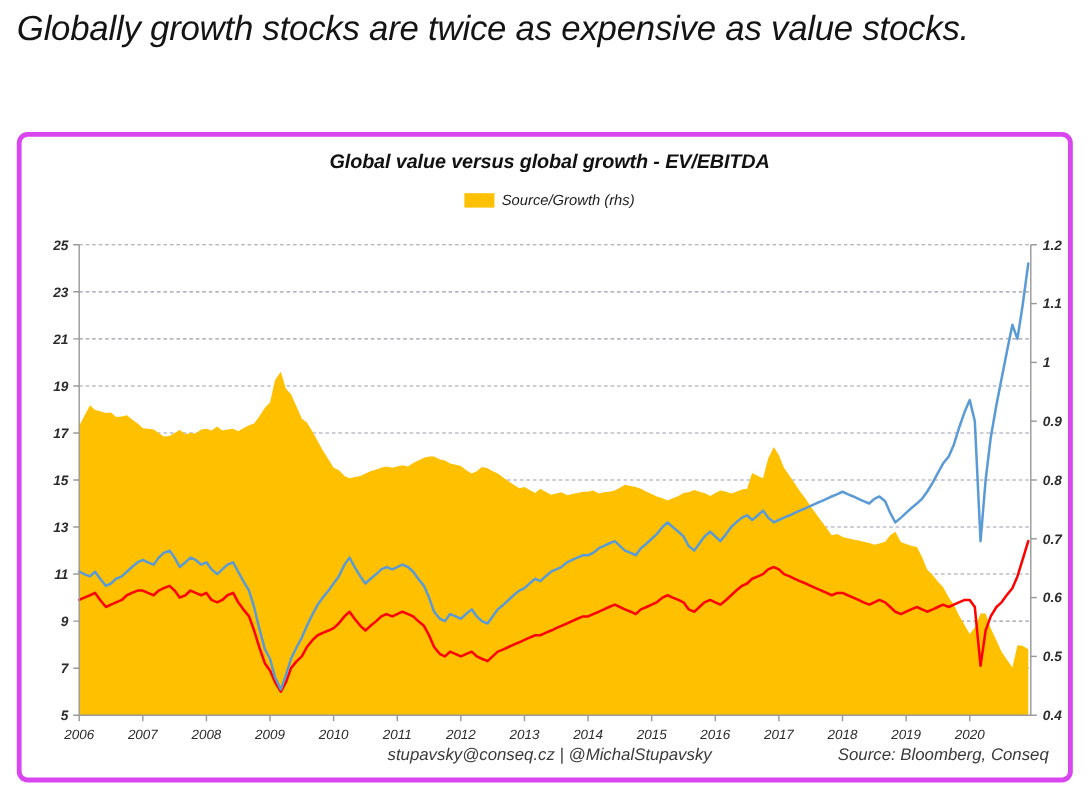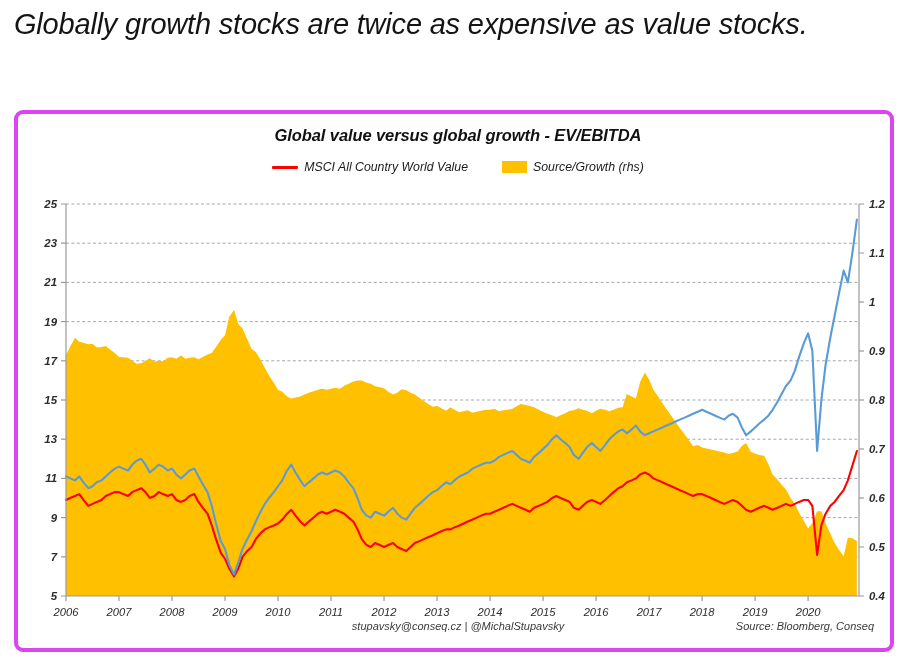--- a/index.html
+++ b/index.html
@@ -70,42 +70,38 @@
     font-size: 11.4px; fill: #2b2b2b; font-family: "Liberation Sans", sans-serif;
     font-weight: bold;
   }
   .xtick {
     font-size: 11.2px; fill: #2b2b2b; font-family: "Liberation Sans", sans-serif;
   }
 
   
   .foot {
     position: absolute;
-    font-size: 11px;
+    font-size: 14px;
     color: #3a3a3a;
   }
   .foot-center { left: 0; top: 506px; width: 880px; text-align: center; }
   .foot-right  { right: 16px; top: 506px; text-align: right; }
 </style>
 </head>
 <body>
 
 <div id="page">
 
   <div class="headline">Globally growth stocks are twice as expensive as value stocks.</div>
 
   <div class="chart-card">
 
     <div class="chart-title">Global value versus global growth - EV/EBITDA</div>
 
     <div class="legend">
-      <div class="legend-item">
-        <span class="lg-line" style="background:#FF0000"></span>
-        <span>MSCI All Country World Value</span>
-      </div>
       <div class="legend-item">
         <span class="lg-box" style="background:#FFC000"></span>
         <span>Source/Growth (rhs)</span>
       </div>
     </div>
 
     <div class="plot-wrap">
       <svg class="plot" id="plotsvg" viewBox="0 0 880 542" preserveAspectRatio="none">
           <line x1="48" y1="442.8" x2="841" y2="442.8" stroke="#8a8a9e" stroke-width="0.9" stroke-dasharray="3 2.4" opacity="0.85"></line>
           <line x1="48" y1="403.6" x2="841" y2="403.6" stroke="#8a8a9e" stroke-width="0.9" stroke-dasharray="3 2.4" opacity="0.85"></line>

